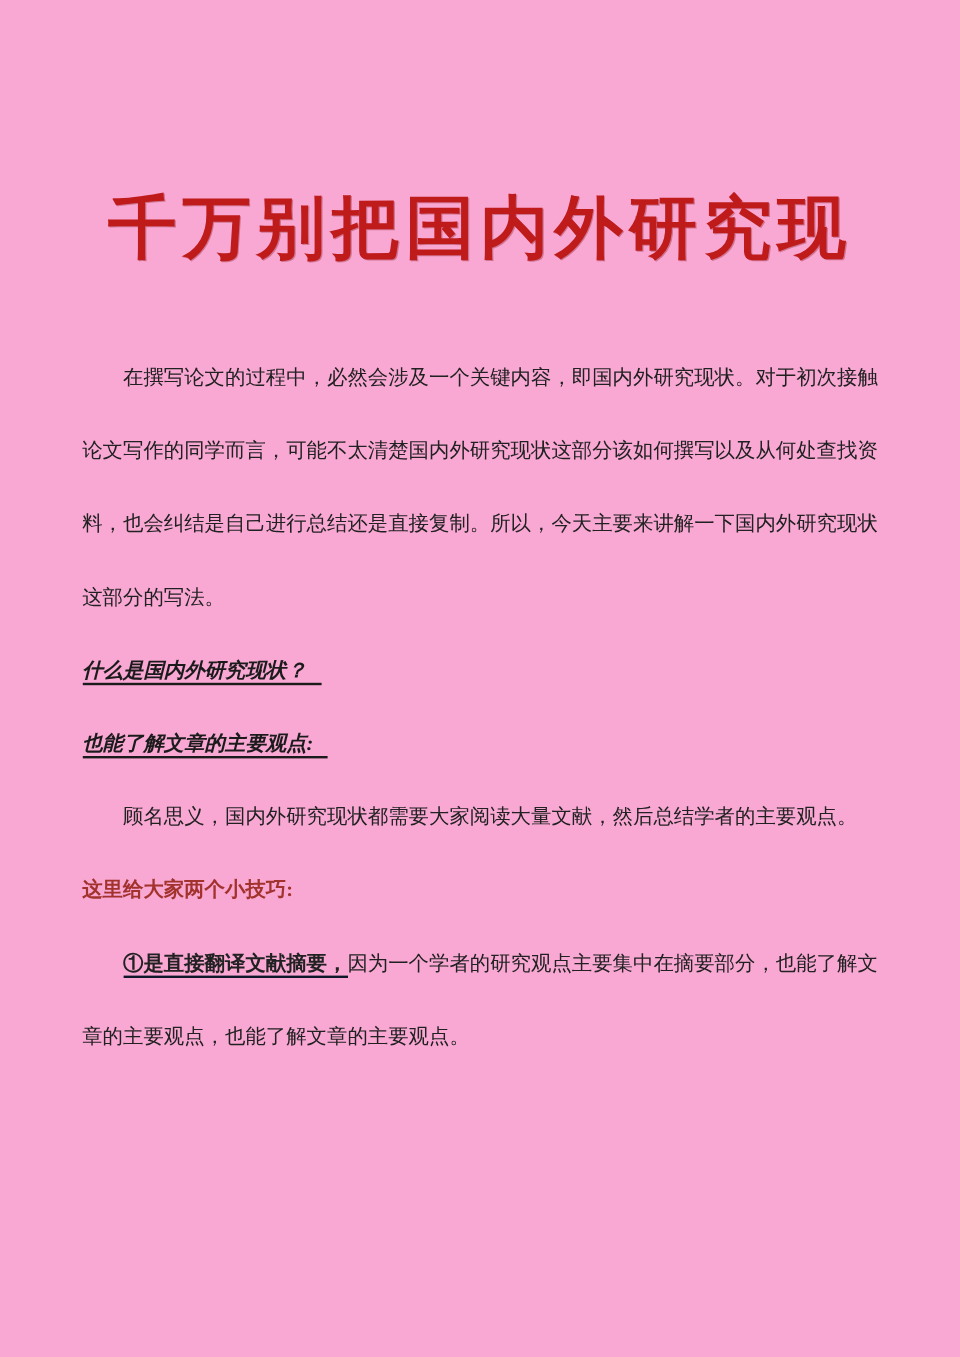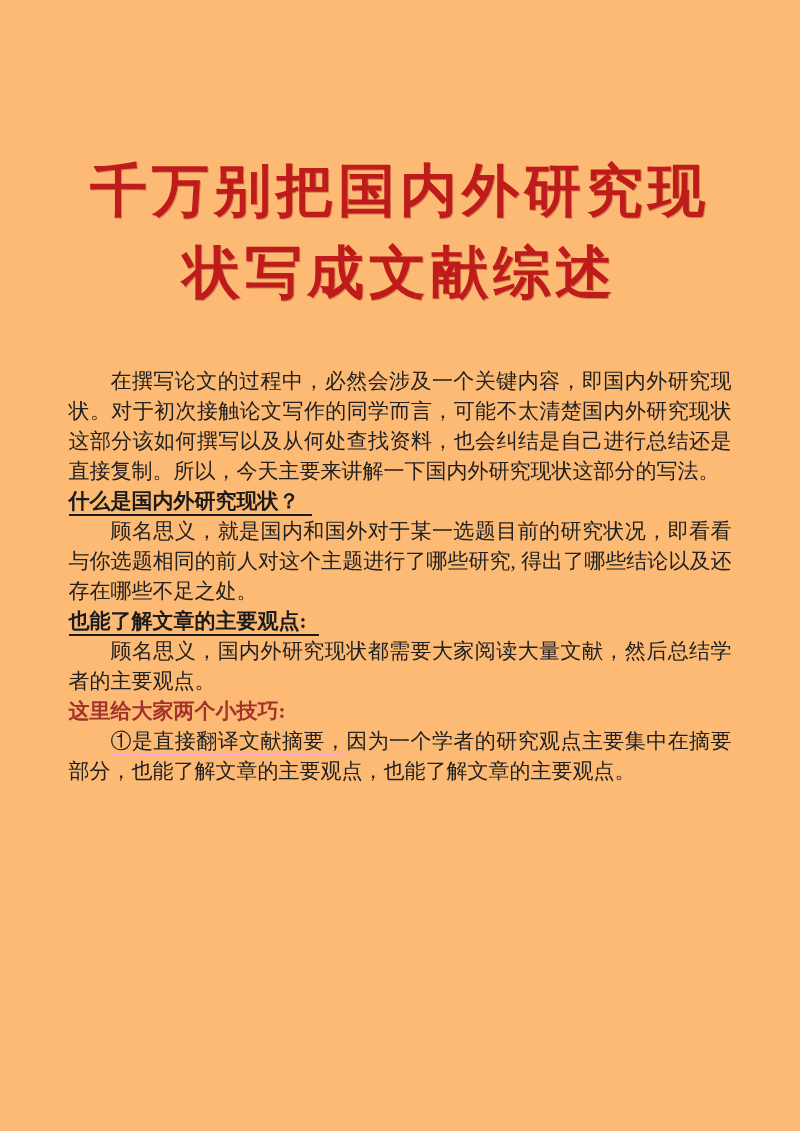--- a/index.html
+++ b/index.html
@@ -5,87 +5,86 @@
   html, body {
     margin: 0;
     padding: 0;
     background: #ffffff;
   }
   .page {
     position: relative;
     width: 800px;
     height: 1131px;
     margin: 0 auto;
-    background: #fdba74;
+    background: #f9a8d4;
     font-family: "Liberation Serif", "DejaVu Serif", serif;
     overflow: hidden;
   }
   .doc-title {
     margin: 150px 40px 0 40px;
     text-align: center;
     font-size: 57px;
     line-height: 82px;
     font-weight: bold;
     color: #bf1b1b;
     letter-spacing: 5px;
     text-shadow: 1px 1px 0 rgba(128, 20, 20, 0.35);
   }
   .content {
     width: 663px;
     margin: 52px auto 0 auto;
-    font-size: 21px;
-    line-height: 30px;
+    font-size: 17px;
+    line-height: 61px;
     color: #212121;
     text-align: justify;
     text-justify: inter-ideograph;
   }
   .content p {
     margin: 0;
   }
   .para {
     text-indent: 2em;
   }
   .section-heading {
     font-weight: bold;
     text-indent: 0;
     color: #1b1b1b;
+    font-style: italic;
   }
   .section-heading .u-span {
     border-bottom: 2px solid #1b1b1b;
     padding-bottom: 1px;
     padding-right: 12px;
   }
   .red-heading {
     font-weight: bold;
     text-indent: 0;
     color: #a2322c;
   }
   .tip-lead {
-    font-weight: normal;
-    border-bottom: 2px solid #f9a8d4;
+    font-weight: bold;
+    border-bottom: 2px solid #0f172a;
     padding-bottom: 1px;
   }
 </style>
 </head>
 <body>
 
 <div class="page">
 
   <h1 class="doc-title">
     <span>千万别把国内外研究现</span><br>
-    <span>状写成文献综述</span>
   </h1>
 
   <div class="content">
 
     <p class="para">在撰写论文的过程中，必然会涉及一个关键内容，即国内外研究现状。对于初次接触论文写作的同学而言，可能不太清楚国内外研究现状这部分该如何撰写以及从何处查找资料，也会纠结是自己进行总结还是直接复制。所以，今天主要来讲解一下国内外研究现状这部分的写法。</p>
 
     <p class="section-heading"><span class="u-span">什么是国内外研究现状？</span></p>
 
-    <p class="para">顾名思义，就是国内和国外对于某一选题目前的研究状况，即看看与你选题相同的前人对这个主题进行了哪些研究, 得出了哪些结论以及还存在哪些不足之处。</p>
 
     <p class="section-heading"><span class="u-span">也能了解文章的主要观点:</span></p>
 
 
     <p class="para">顾名思义，国内外研究现状都需要大家阅读大量文献，然后总结学者的主要观点。</p>
 
     <p class="red-heading">这里给大家两个小技巧:</p>
 
     <p class="para"><span class="tip-lead">①是直接翻译文献摘要，</span><span>因为一个学者的研究观点主要集中在摘要部分，也能了解文章的主要观点，也能了解文章的主要观点。</span></p>
 

